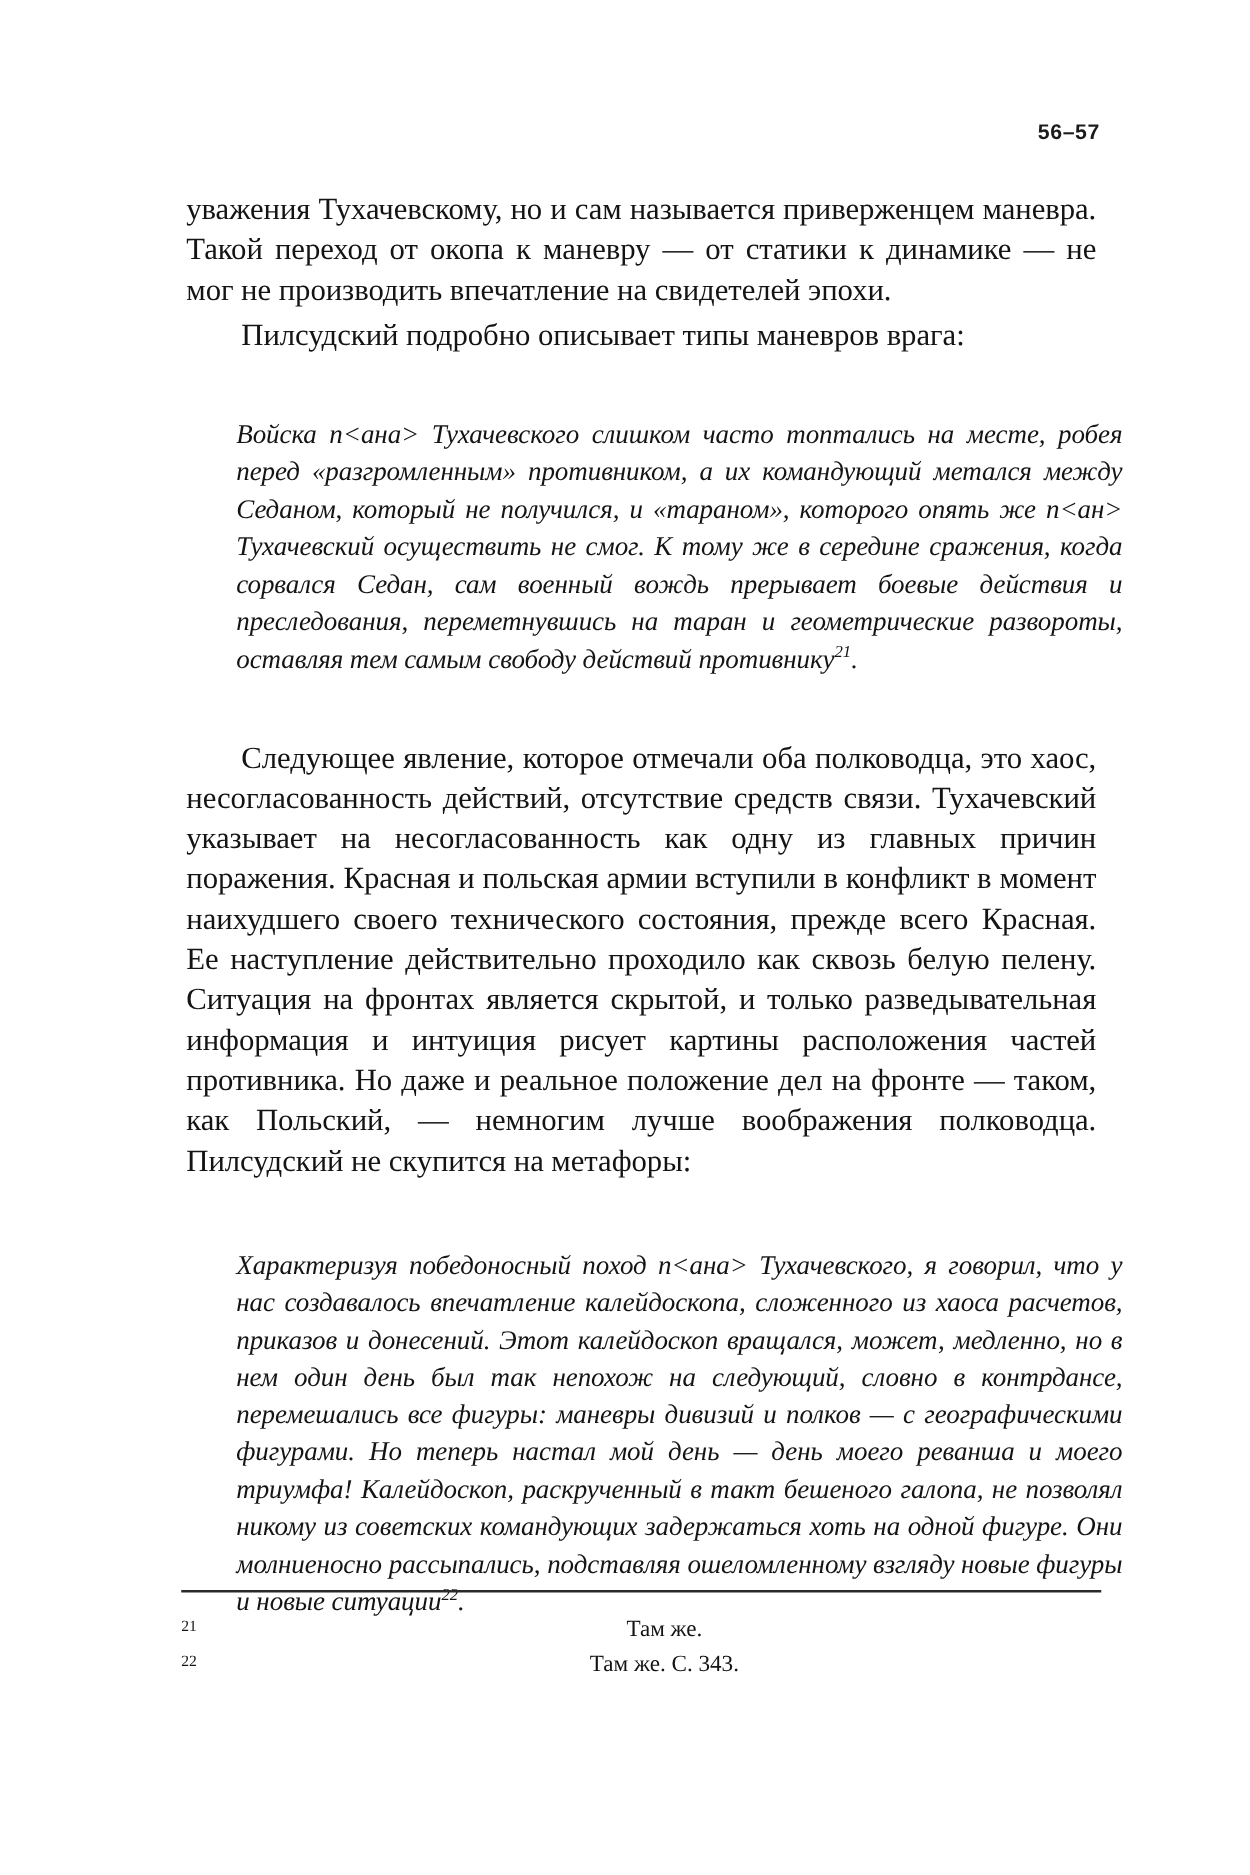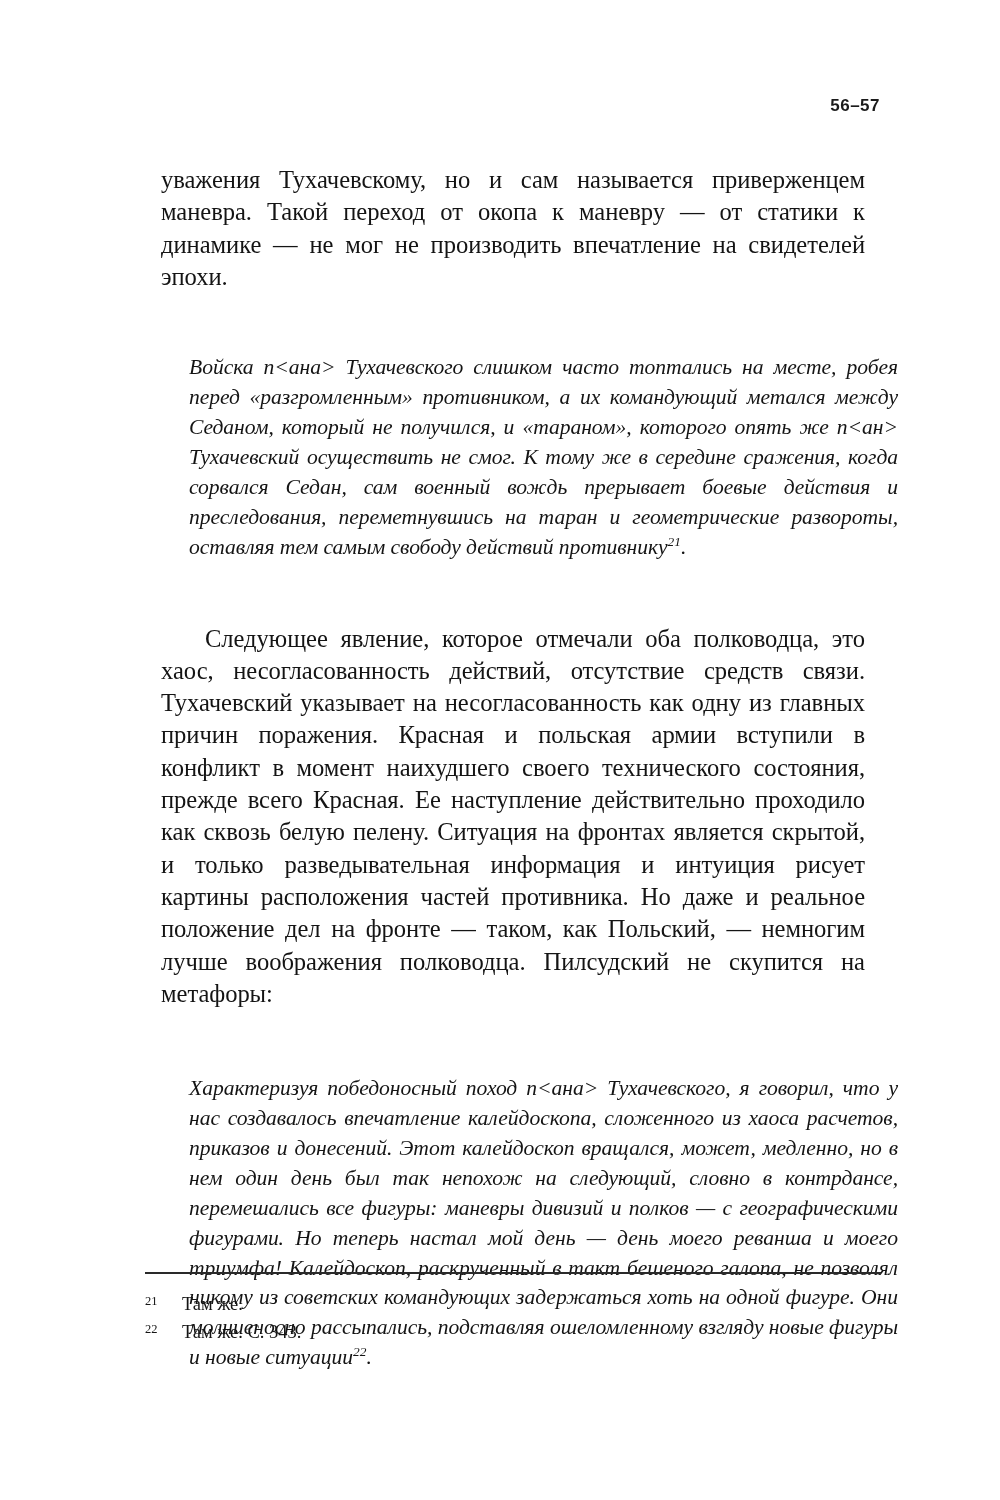--- a/index.html
+++ b/index.html
@@ -41,21 +41,21 @@
 
   
   .text-column {
     position: absolute;
     top: 148px;
     left: 145px;
     width: 736px;
   }
 
   p.body-par {
-    margin: 16px;
+    margin: 4px;
     font-size: 24.6px;
     line-height: 32.3px;
     text-align: justify;
     text-justify: inter-word;
     letter-spacing: -0.05px;
     word-spacing: 0px;
     hyphens: manual;
   }
   p.body-par.indent {
     text-indent: 44px;
@@ -112,33 +112,35 @@
     margin: 0 0 2px 0;
   }
   .footnote-marker {
     flex: 0 0 37px;
     font-size: 12.5px;
     line-height: 18px;
     padding-top: 1px;
   }
   .footnote-text {
     flex: 1 1 auto;
+    text-align: center;
   }
 </style>
 </head>
 <body>
 
 <div class="page">
 
   <div class="running-head">56–57</div>
 
   <div class="text-column">
 
     <p class="body-par">уважения Тухачевскому, но и сам называется приверженцем маневра. Такой переход от окопа к маневру — от статики к динамике — не мог не производить впечатление на свидетелей эпохи.</p>
 
+    <p class="body-par indent">Пилсудский подробно описывает типы маневров врага:</p>
 
     <div class="gap-after-par-1"></div>
 
     <div class="quote-wrap">
       <blockquote class="quote"><span>Войска п&lt;ана&gt; Тухачевского слишком часто топтались на месте, робея перед «разгромленным» противником, а их командующий метался между Седаном, который не получился, и «тараном», которого опять же п&lt;ан&gt; Тухачевский осуществить не смог. К тому же в середине сражения, когда сорвался Седан, сам военный вождь прерывает боевые действия и преследования, переметнувшись на таран и геометрические развороты, оставляя тем самым свободу действий противнику</span><sup class="fn-ref">21</sup><span>.</span></blockquote>
     </div>
 
     <div class="gap-after-quote-1"></div>
 
     <p class="body-par indent">Следующее явление, которое отмечали оба полководца, это хаос, несогласованность действий, отсутствие средств связи. Тухачевский указывает на несогласованность как одну из главных причин поражения. Красная и польская армии вступили в конфликт в момент наихудшего своего технического состояния, прежде всего Красная. Ее наступление действительно проходило как сквозь белую пелену. Ситуация на фронтах является скрытой, и только разведывательная информация и интуиция рисует картины расположения частей противника. Но даже и реальное положение дел на фронте — таком, как Польский, — немногим лучше воображения полководца. Пилсудский не скупится на метафоры:</p>

